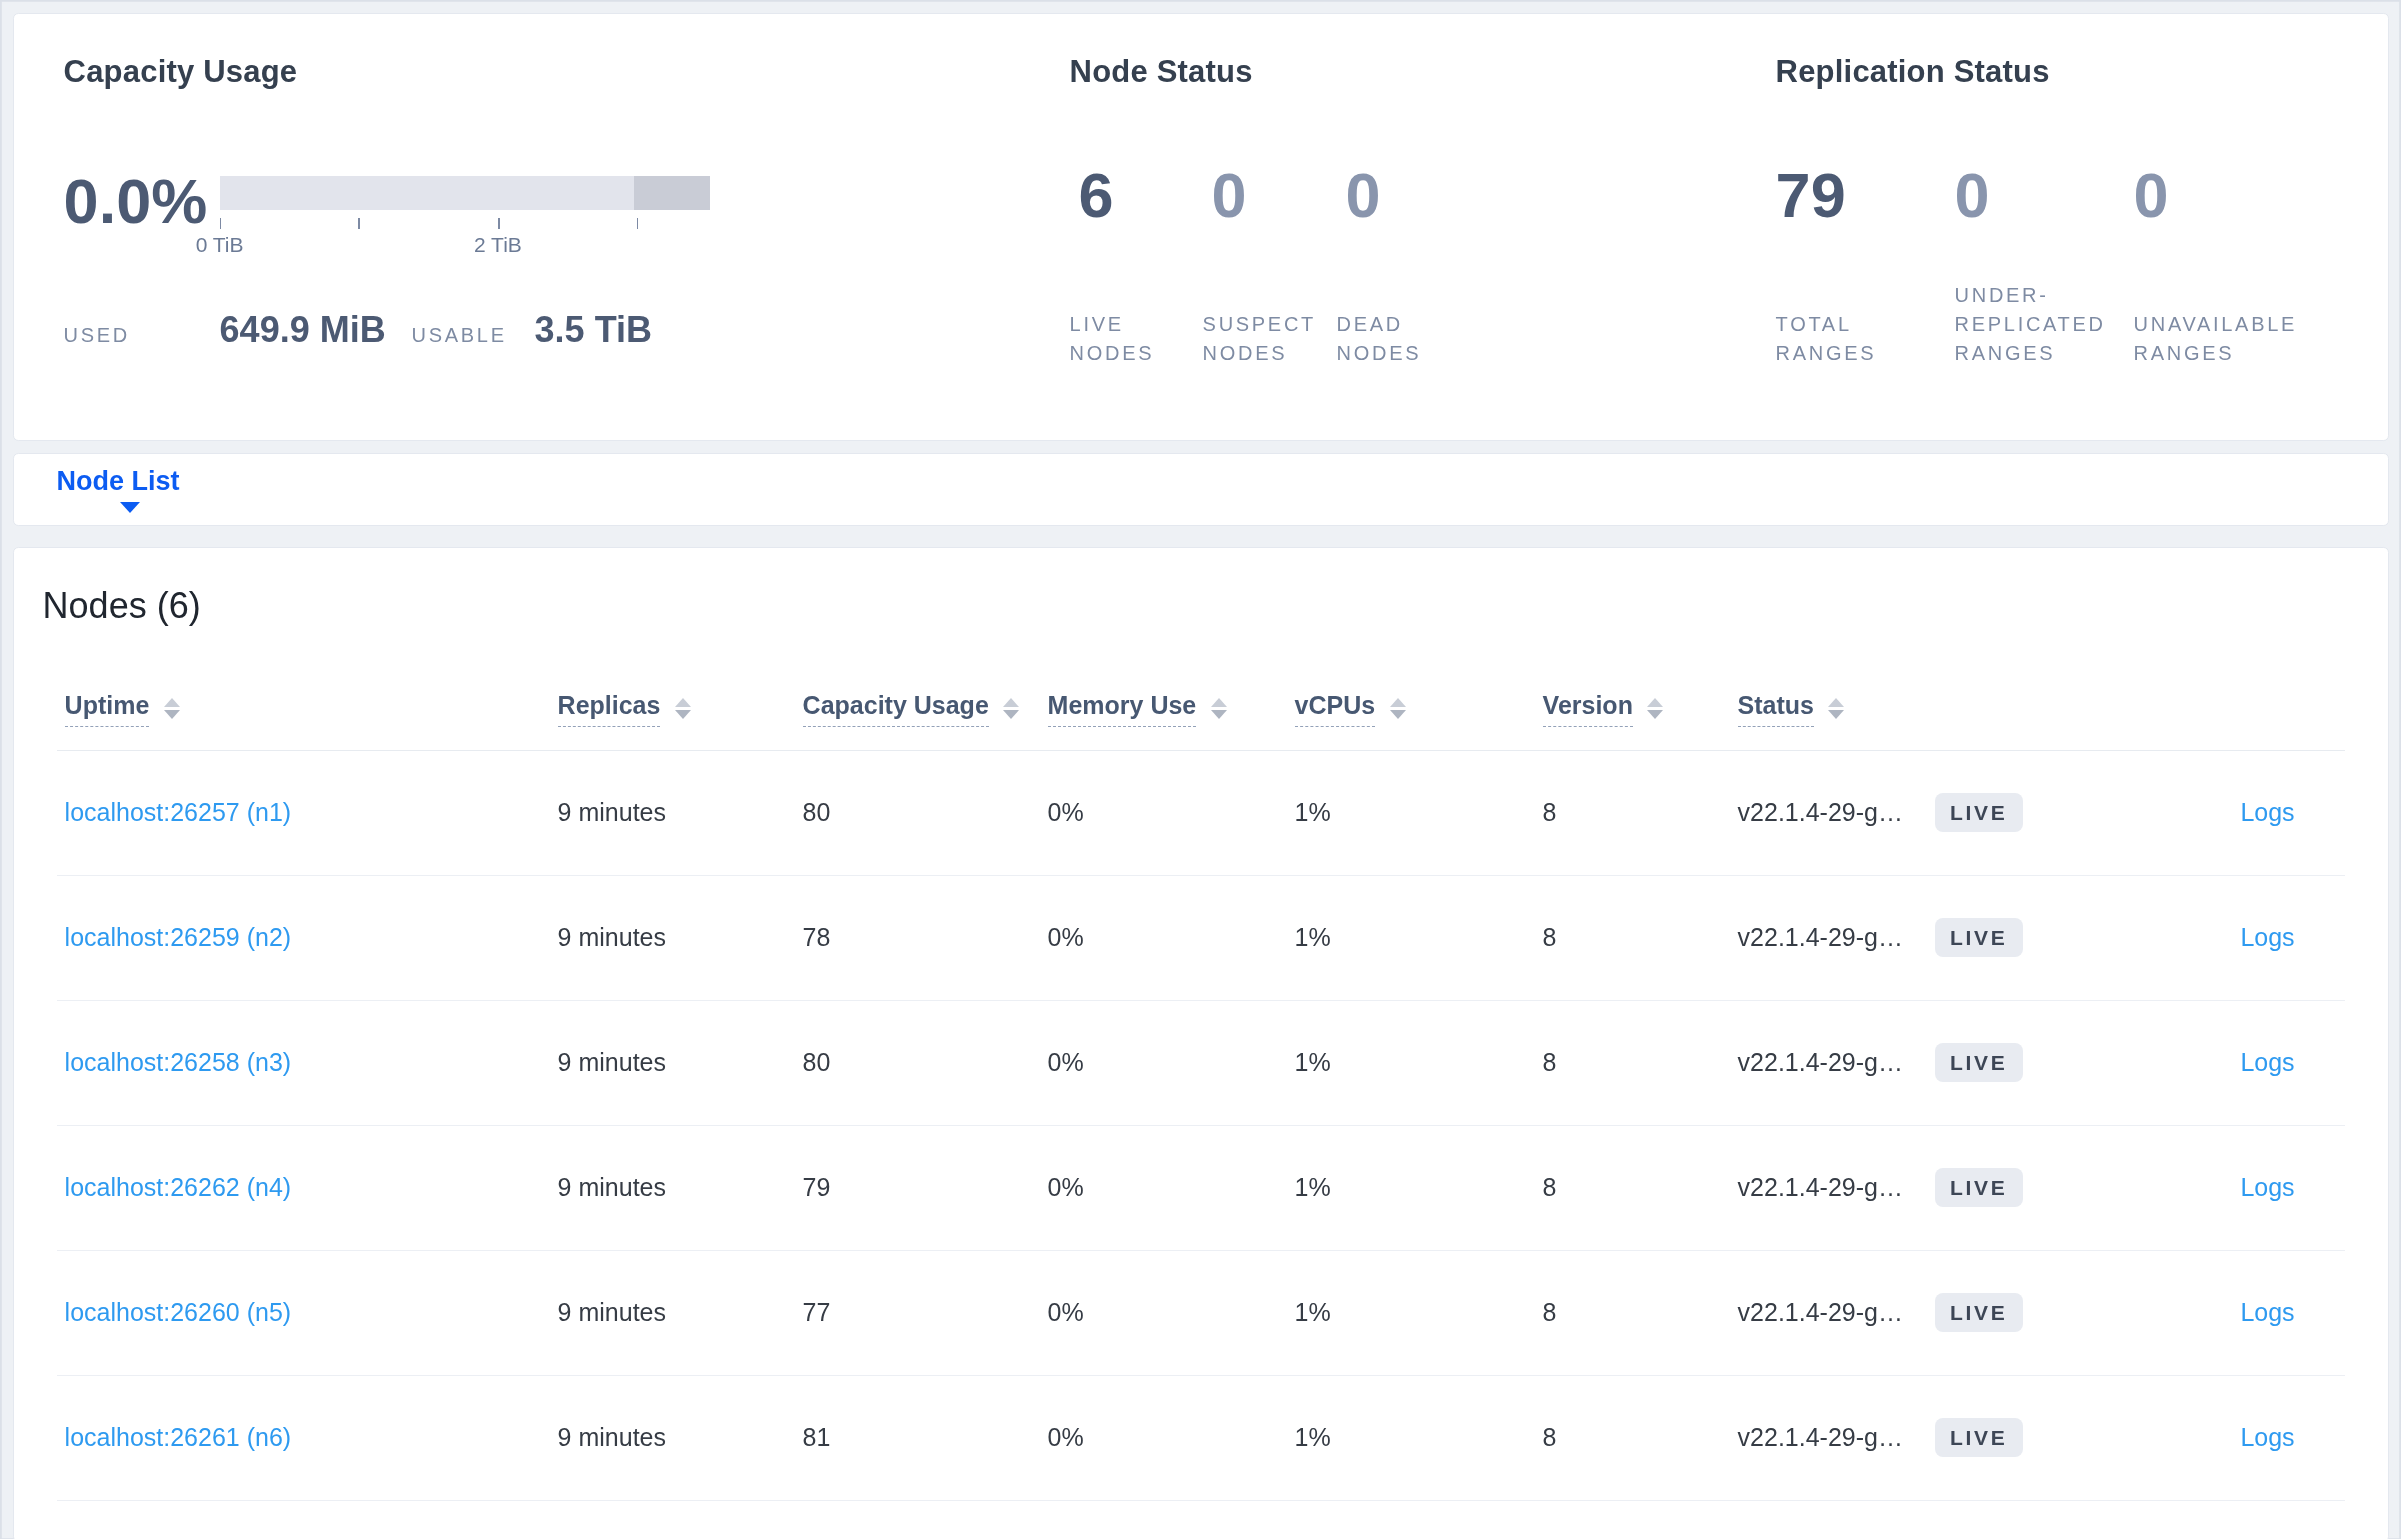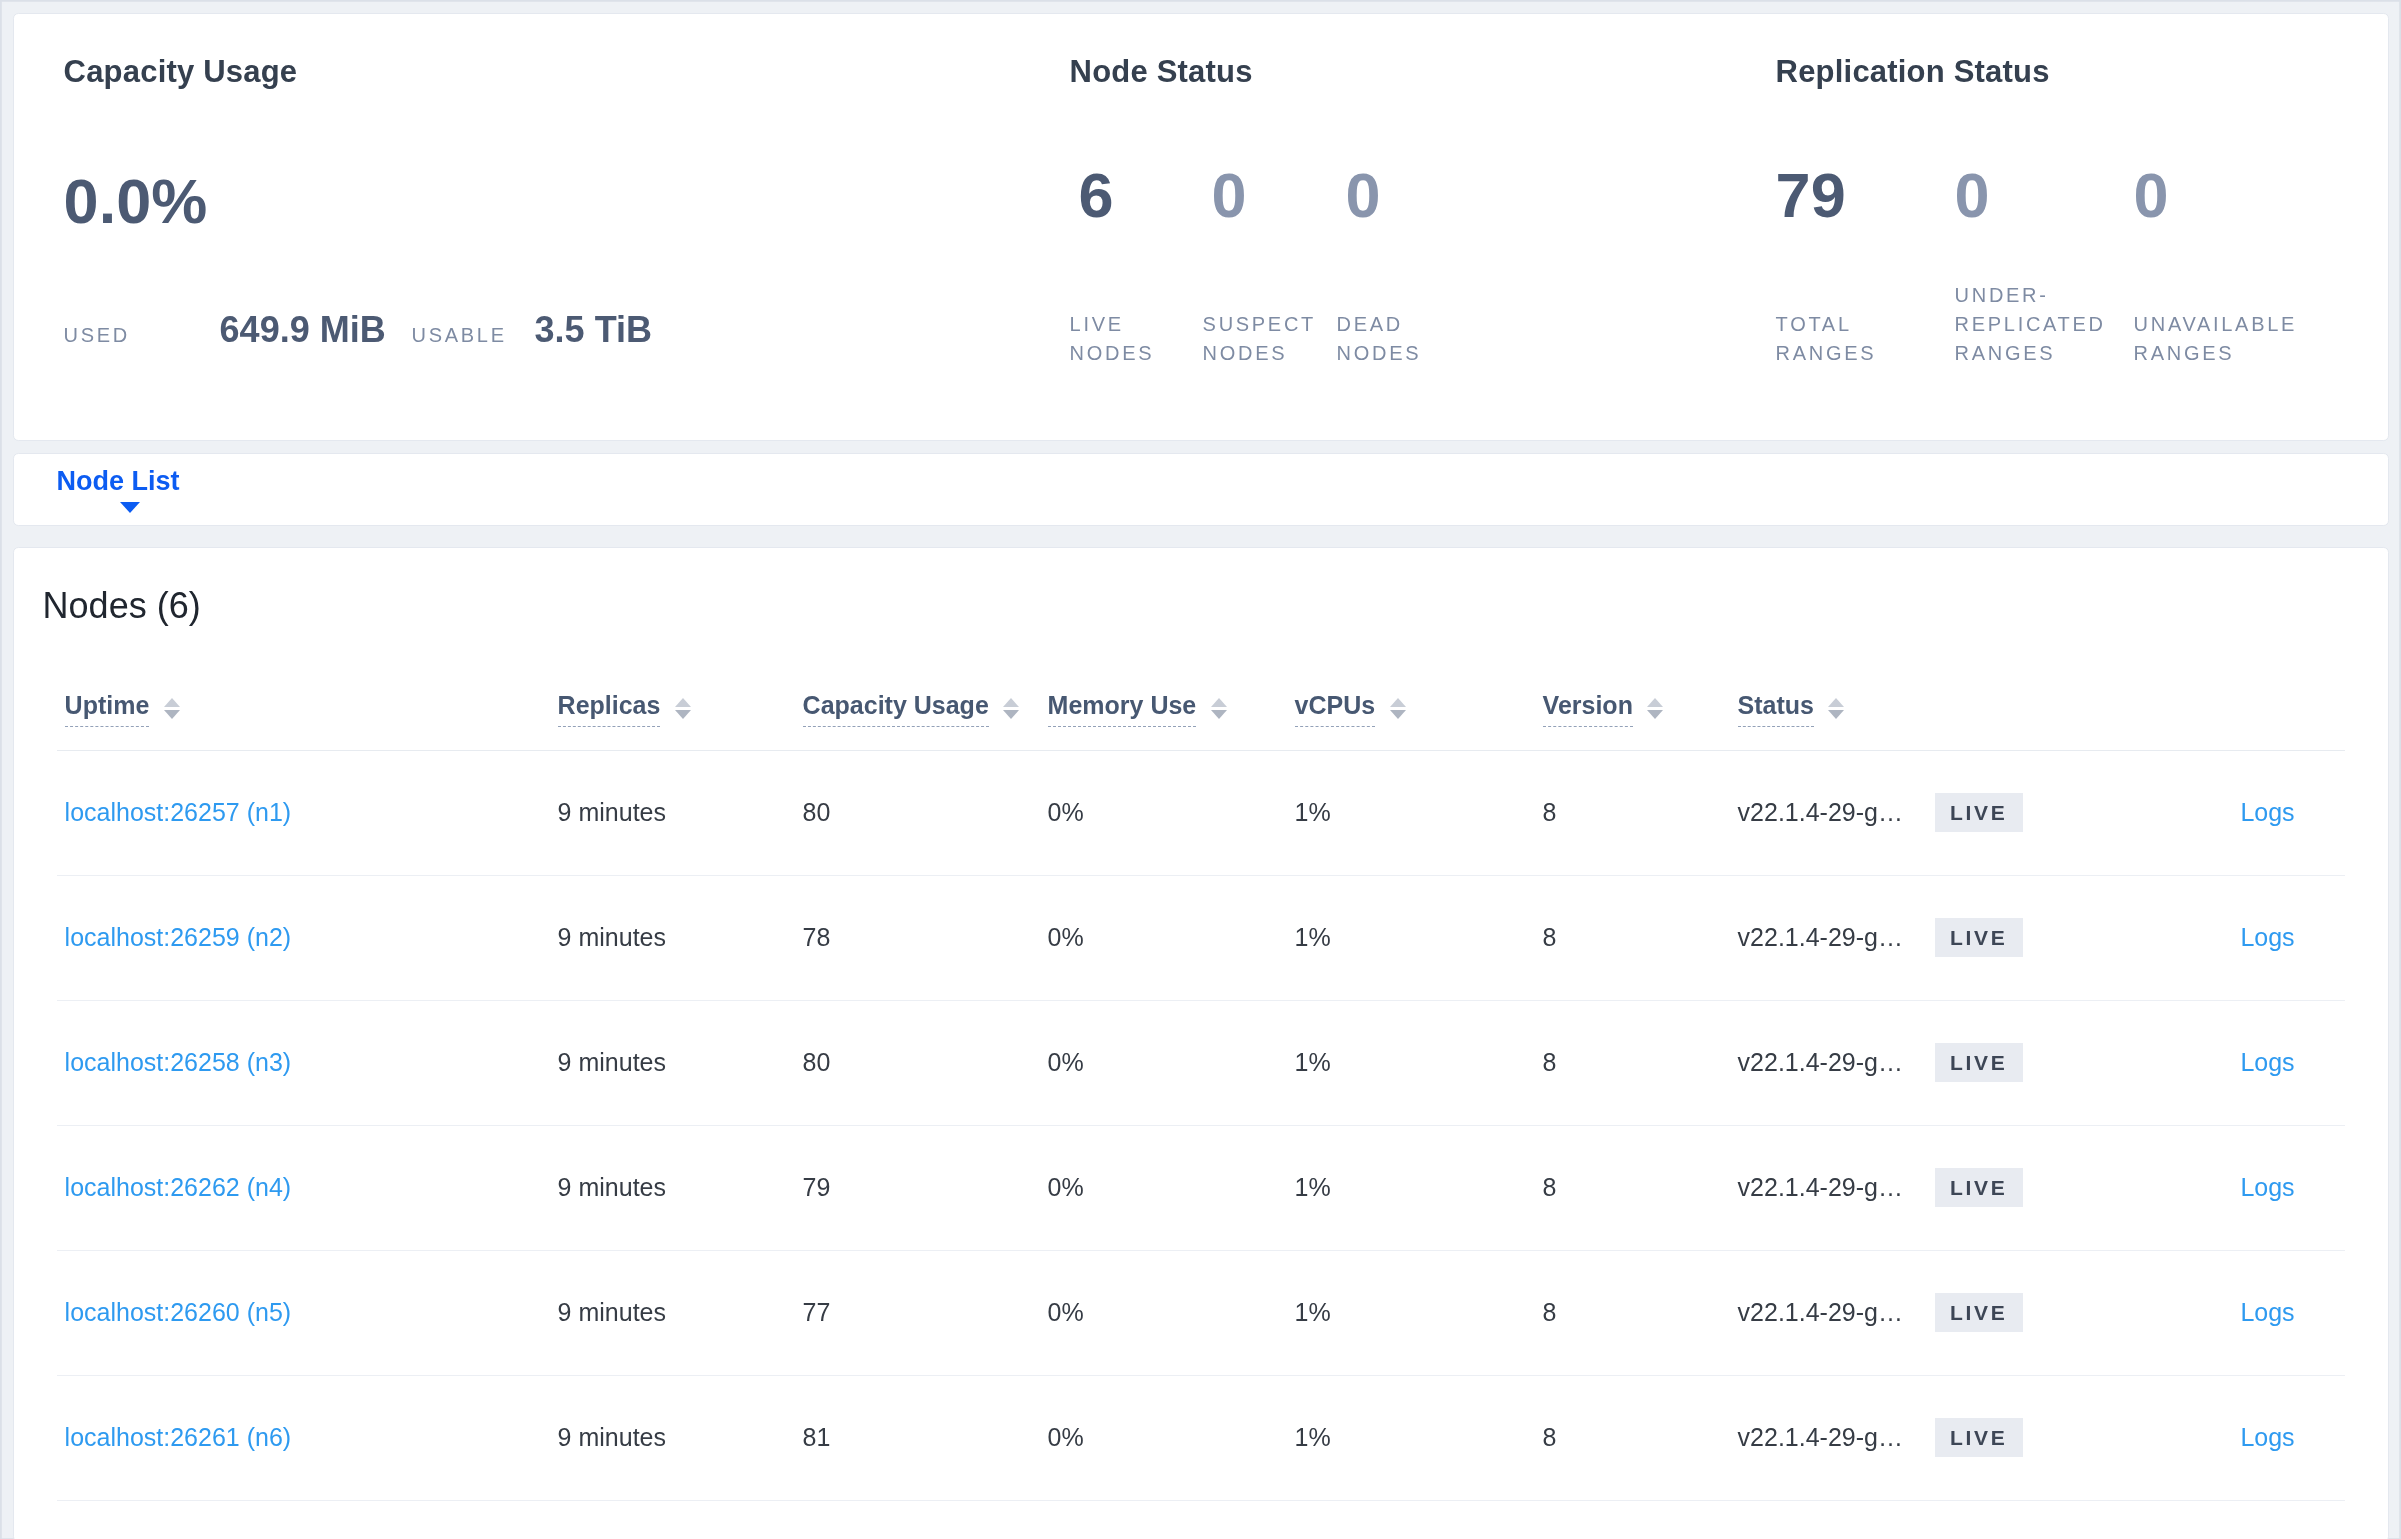--- a/index.html
+++ b/index.html
@@ -134,34 +134,49 @@
     border-bottom:1.8px solid #eceff4;
     font-size:25px; color:#363c45;
   }
   .trow .cell:first-child { padding-left:8px; }
   .node-link, .logs-link {
     color:#2e9af0; text-decoration:none; cursor:pointer;
   }
   .cell-logs { text-align:right; padding-right:50px; }
   .badge-live {
     display:inline-block;
-    background:#e8ebf1; border-radius:0;
+    background:#e8ebf1; border-radius:8px;
     padding:9px 15.3px;
     font-size:21px; font-weight:700; color:#3d4656;
     letter-spacing:2.7px; line-height:1; text-transform:uppercase;
   }
 </style>
 </head>
 <body>
 
 <div class="card summary-card">
 
   <div class="panel panel-capacity">
     <div class="panel-title">Capacity Usage</div>
     <div class="big-pct">0.0%</div>
+    <div class="bar-block">
+      <div class="cap-bar">
+        <div class="cap-bar-dark"></div>
+      </div>
+      <div class="tick-row">
+        <div class="tick t0"></div>
+        <div class="tick t1"></div>
+        <div class="tick t2"></div>
+        <div class="tick t3"></div>
+      </div>
+      <div class="tick-label-row">
+        <span class="tick-label l0">0 TiB</span>
+        <span class="tick-label l2">2 TiB</span>
+      </div>
+    </div>
     <div class="usage-row">
       <span class="cap-small-label w-used">USED</span>
       <span class="cap-value w-usedval">649.9 MiB</span>
       <span class="cap-small-label w-usable">USABLE</span>
       <span class="cap-value">3.5 TiB</span>
     </div>
   </div>
 
   <div class="panel panel-nodes">
     <div class="panel-title">Node Status</div>

